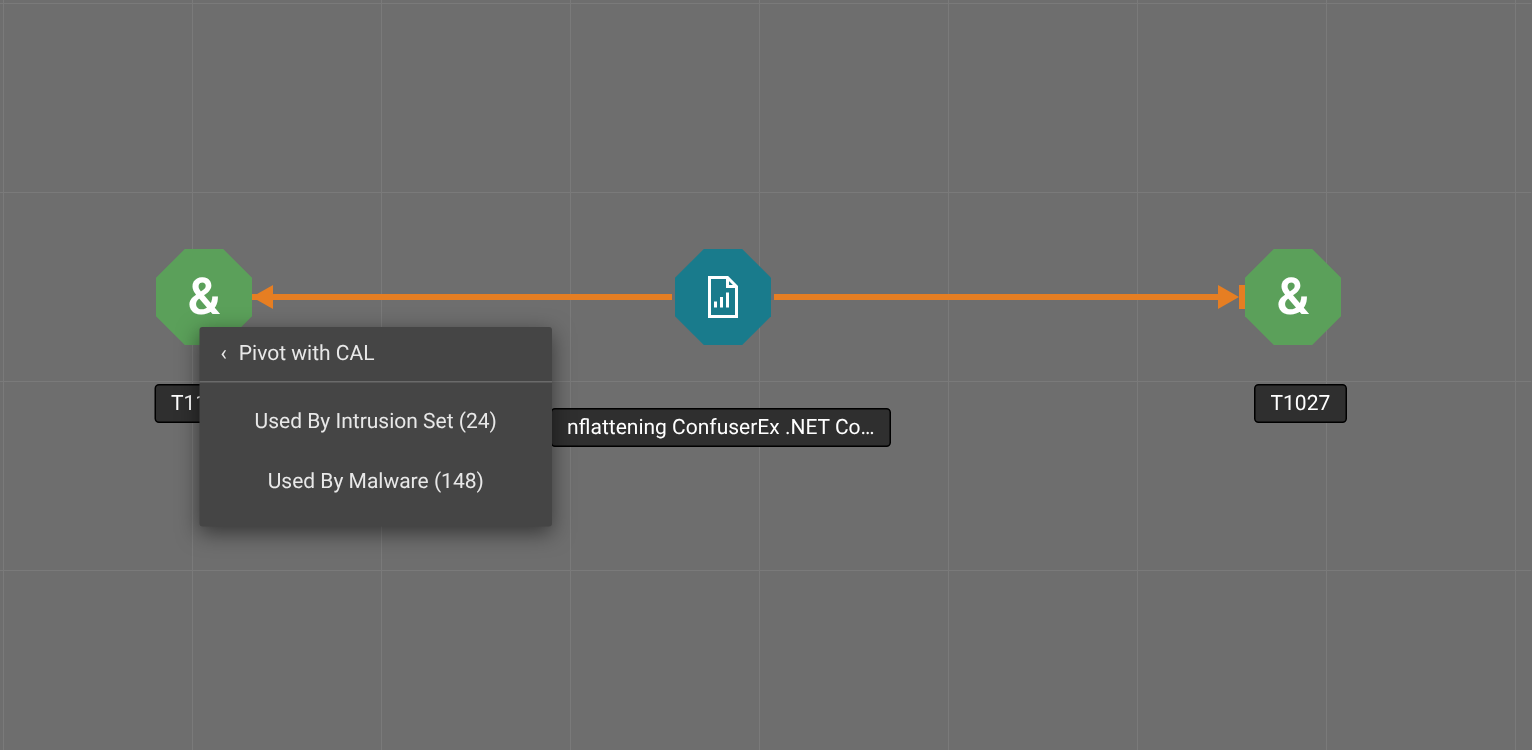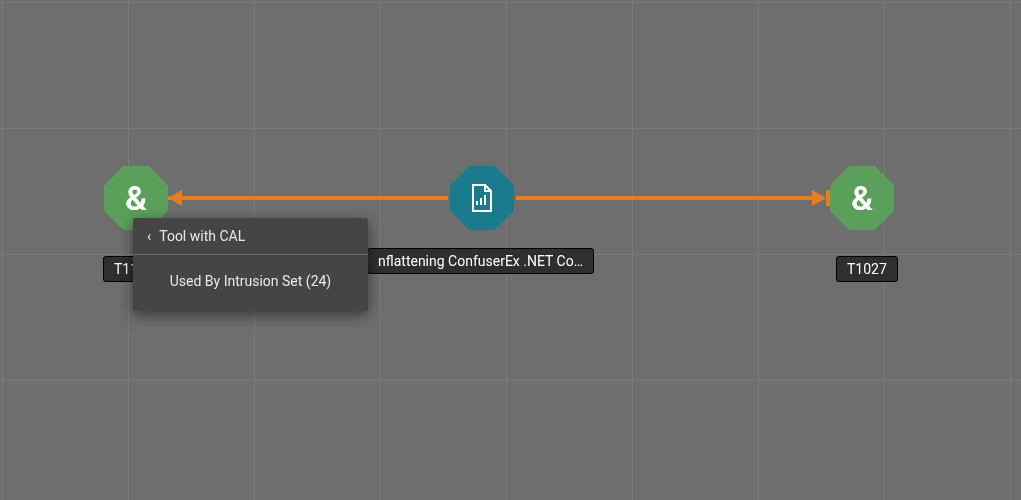--- a/index.html
+++ b/index.html
@@ -118,30 +118,31 @@
     <span>
       <svg class="doc-icon-svg" width="28" height="30" viewBox="0 0 28 30" fill="none" stroke="#fff" stroke-width="2">
         <path d="M5 2 h12 l6 6 v20 h-18 z" fill="none"></path>
         <path d="M17 2 v6 h6" fill="none"></path>
         <line x1="9" y1="22" x2="9" y2="18"></line>
         <line x1="13" y1="22" x2="13" y2="15"></line>
         <line x1="17" y1="22" x2="17" y2="12"></line>
       </svg>
     </span>
   </div>
-  <div class="node-label" style="left:367px; top:248px;">nflattening ConfuserEx .NET Co…</div>
+  <div class="node-label" style="left:367px; top:272px;">nflattening ConfuserEx .NET Co…</div>
 
   <div class="octagon green" style="left:830px; top:166px;">
     <span class="oct-glyph">&amp;</span>
   </div>
   <div class="node-label" style="left:836px; top:256px;">T1027</div>
 
   <div class="context-menu" style="left:133px; top:218px;">
     <div class="menu-header">
       <span class="chev">‹</span>
-      <span>Tool with CAL</span>
+      <span>Pivot with CAL</span>
     </div>
     <div class="menu-items">
       <div class="menu-item">Used By Intrusion Set (24)</div>
+      <div class="menu-item">Used By Malware (148)</div>
     </div>
   </div>
 
 </div>
 
 </body></html>

